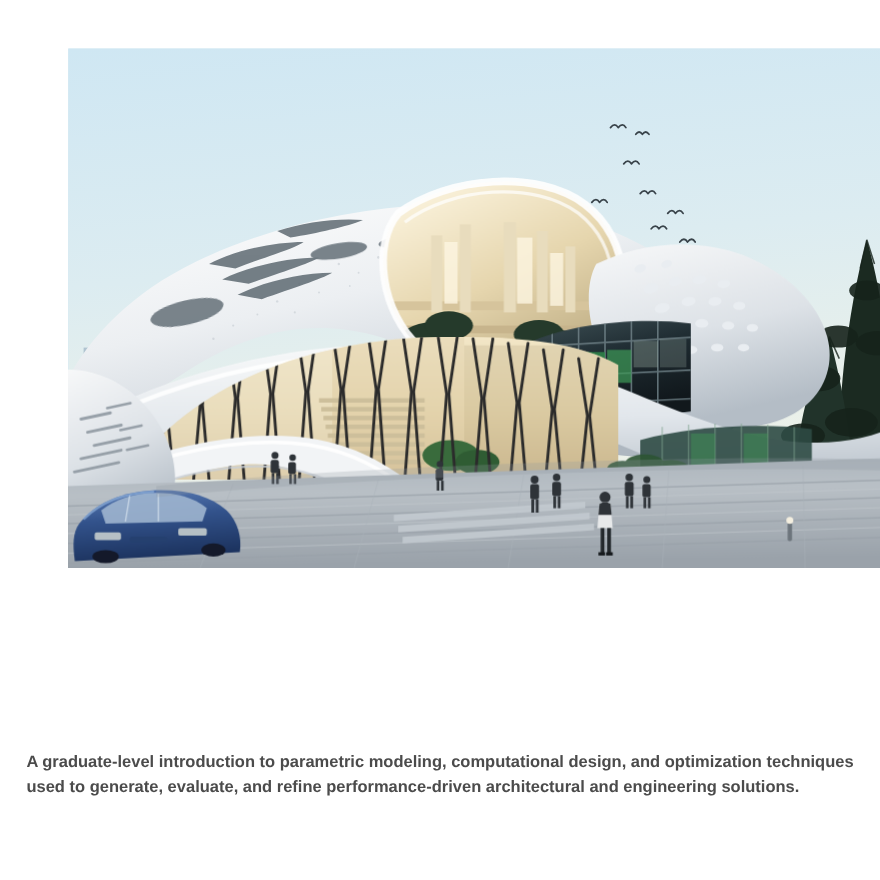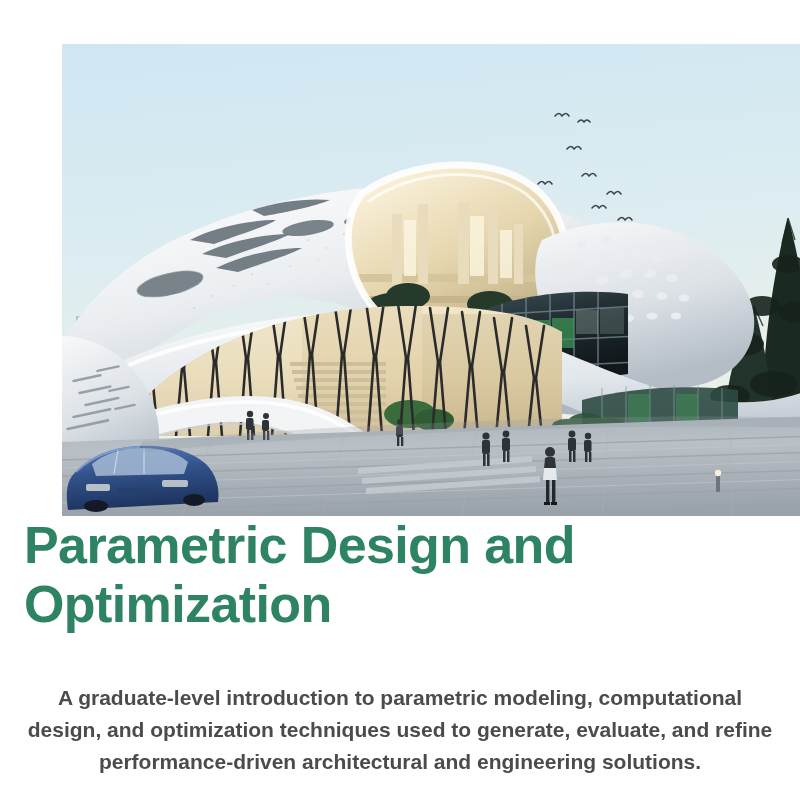--- a/index.html
+++ b/index.html
@@ -55,25 +55,24 @@
     max-width: 640px;
   }
 
   #course-description {
     margin: 0;
     position: absolute;
     top: 166px;
     left: 0;
     width: 752px;
     font-family: "Liberation Sans", sans-serif;
-    font-size: 21px;
+    font-size: 15px;
     line-height: 1.52;
     font-weight: 700;
     color: #4b4b4b;
-    text-align: center;
   }
 </style>
 </head>
 <body>
 
 <div id="page">
 
   <figure id="hero-figure">
     <svg viewBox="0 0 756 472" xmlns="http://www.w3.org/2000/svg">
       <defs>
@@ -554,17 +553,16 @@
 
         <path d="M80,398 C200,386 360,378 520,374 C600,372 680,372 756,374
                  L756,384 C680,382 600,382 520,384 C360,388 200,396 80,408 Z" fill="#8e969e" opacity="0.25"></path>
 
       </g>
     </svg>
 
   </figure>
 
   <div id="text-block">
-    <h1 id="course-title">Parametric Design and Optimization</h1>
     <p id="course-description">A graduate-level introduction to parametric modeling, computational design, and optimization techniques used to generate, evaluate, and refine performance-driven architectural and engineering solutions.</p>
   </div>
 
 </div>
 
 </body></html>

